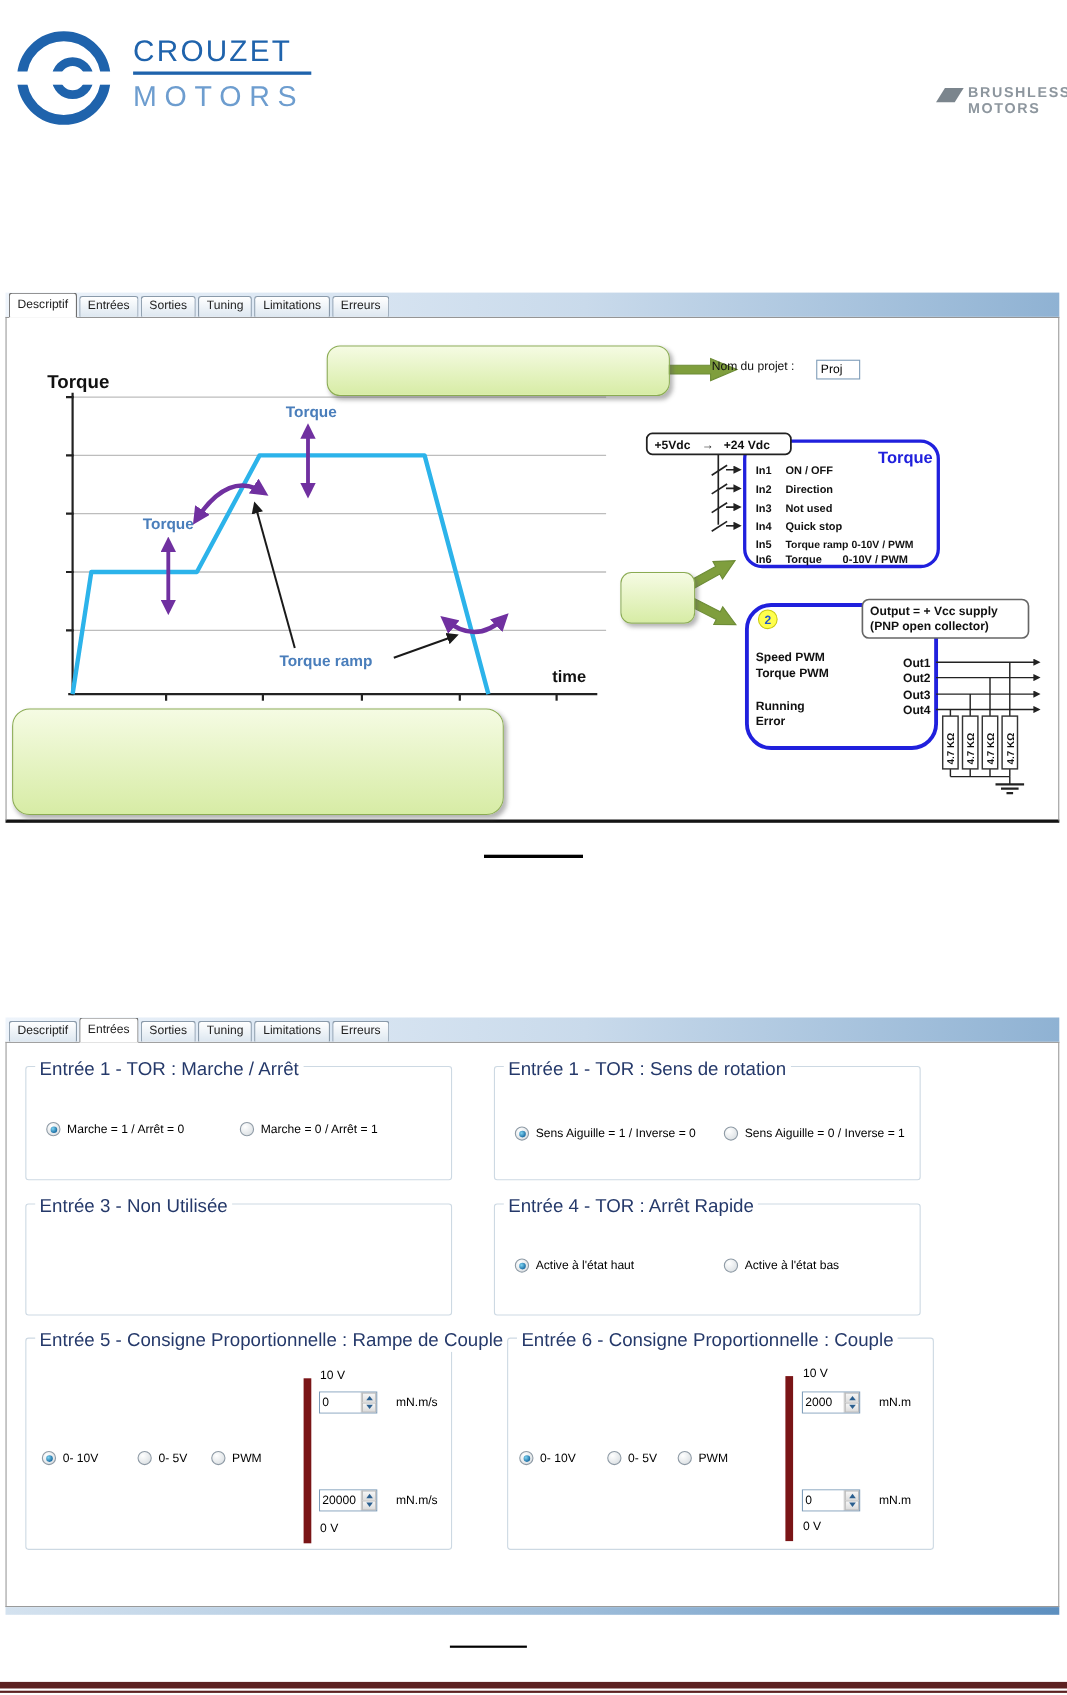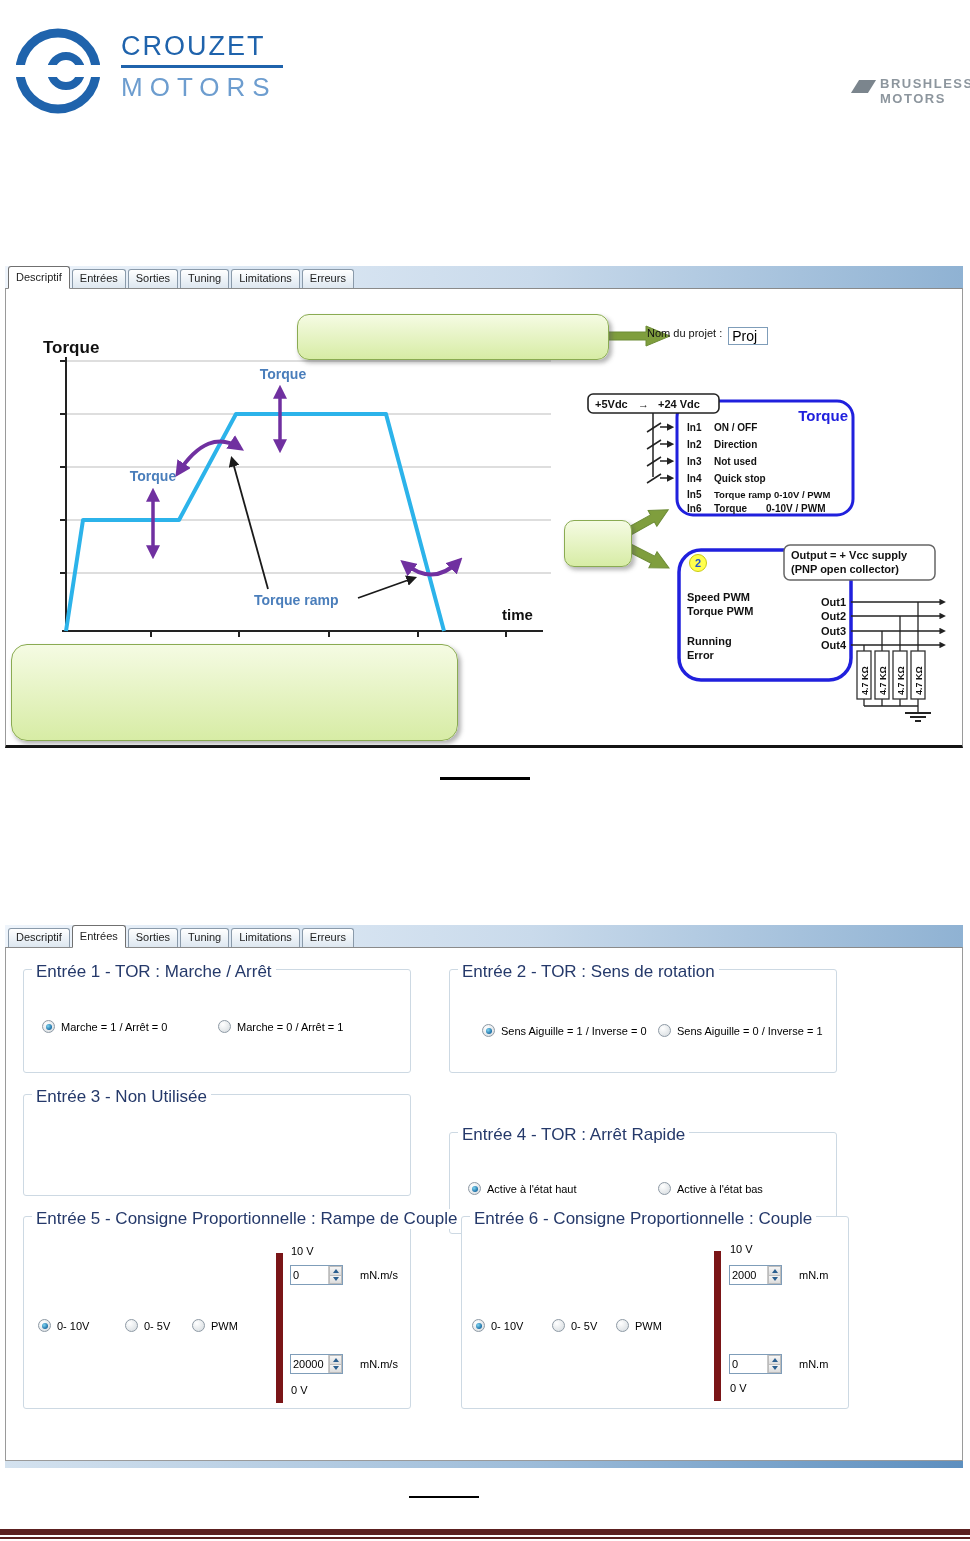--- a/index.html
+++ b/index.html
@@ -41,22 +41,22 @@
   
   .diagram-svg { position: absolute; left: 0; top: 0; width: 956px; height: 456px; z-index: 1; }
   svg text { font-family: "Liberation Sans", sans-serif; }
   .callout { position: absolute; z-index: 2; border: 1.5px solid #8aab52;
              background: linear-gradient(#f5fbe3, #d7ecA5);
              box-shadow: 2.5px 3px 4px rgba(90,90,90,.45); }
   .callout.top    { left: 291px; top: 25px;  width: 312px; height: 46px; border-radius: 12px; }
   .callout.mid    { left: 558px; top: 231px; width: 68px;  height: 47px; border-radius: 10px; }
   .callout.bottom { left: 5px;   top: 355px; width: 447px; height: 97px; border-radius: 16px; }
   .proj { position: absolute; left: 641px; top: 38px; z-index: 3; display: flex; align-items: flex-start; font-size: 11px; }
-  .proj-input { width: 40px; height: 18px; margin-left: 6px; border: 1px solid #7f9db9;
-                font-size: 14px; padding: 1px 3px; font-family: inherit; }
+  .proj-input { width: 40px; height: 18px; margin-left: 20px; border: 1px solid #7f9db9;
+                font-size: 11px; padding: 1px 3px; font-family: inherit; }
 
   
   .gb { position: absolute; border: 1px solid #cdd9e3; border-radius: 3px; background: #fff; }
   .gb-title { position: absolute; top: -8px; left: 8px; background: #fff; padding: 0 4px;
               font-size: 17px; color: #25396a; white-space: nowrap; }
   .radio { position: absolute; display: flex; align-items: center; gap: 6px; font-size: 11px; color: #000;
            white-space: nowrap; cursor: default; }
   .rb { position: relative; width: 13px; height: 13px; border-radius: 50%;
         border: 1px solid #8e9aa5; background: radial-gradient(circle at 35% 30%, #ffffff, #d4dade); }
   .rb[data-checked="true"]::after { content: ""; position: absolute; left: 2.5px; top: 2.5px;
@@ -306,36 +306,36 @@
         <span class="rb" data-checked="true"></span>
         <span>Marche = 1 / Arrêt = 0</span>
       </label>
       <label class="radio" style="left:194px;top:50px;">
         <span class="rb" data-checked="false"></span>
         <span>Marche = 0 / Arrêt = 1</span>
       </label>
     </div>
 
     <div class="gb" style="left:443px;top:21px;width:388px;height:104px;">
-      <div class="gb-title">Entrée 2 - TOR : Sens de rotation</div>
-      <label class="radio" style="left:32px;top:54px;text-align:center;">
+      <div class="gb-title">Entrée 1 - TOR : Sens de rotation</div>
+      <label class="radio" style="left:18px;top:54px;text-align:center;">
         <span class="rb" data-checked="true"></span>
         <span>Sens Aiguille = 1 / Inverse = 0</span>
       </label>
       <label class="radio" style="left:208px;top:54px;">
         <span class="rb" data-checked="false"></span>
         <span>Sens Aiguille = 0 / Inverse = 1</span>
       </label>
     </div>
 
     <div class="gb" style="left:17px;top:146px;width:388px;height:102px;">
       <div class="gb-title">Entrée 3 - Non Utilisée</div>
     </div>
 
-    <div class="gb" style="left:443px;top:146px;width:388px;height:102px;margin-top:38px;">
+    <div class="gb" style="left:443px;top:146px;width:388px;height:102px;">
       <div class="gb-title">Entrée 4 - TOR : Arrêt Rapide</div>
       <label class="radio" style="left:18px;top:49px;">
         <span class="rb" data-checked="true"></span>
         <span>Active à l'état haut</span>
       </label>
       <label class="radio" style="left:208px;top:49px;">
         <span class="rb" data-checked="false"></span>
         <span>Active à l'état bas</span>
       </label>
     </div>

